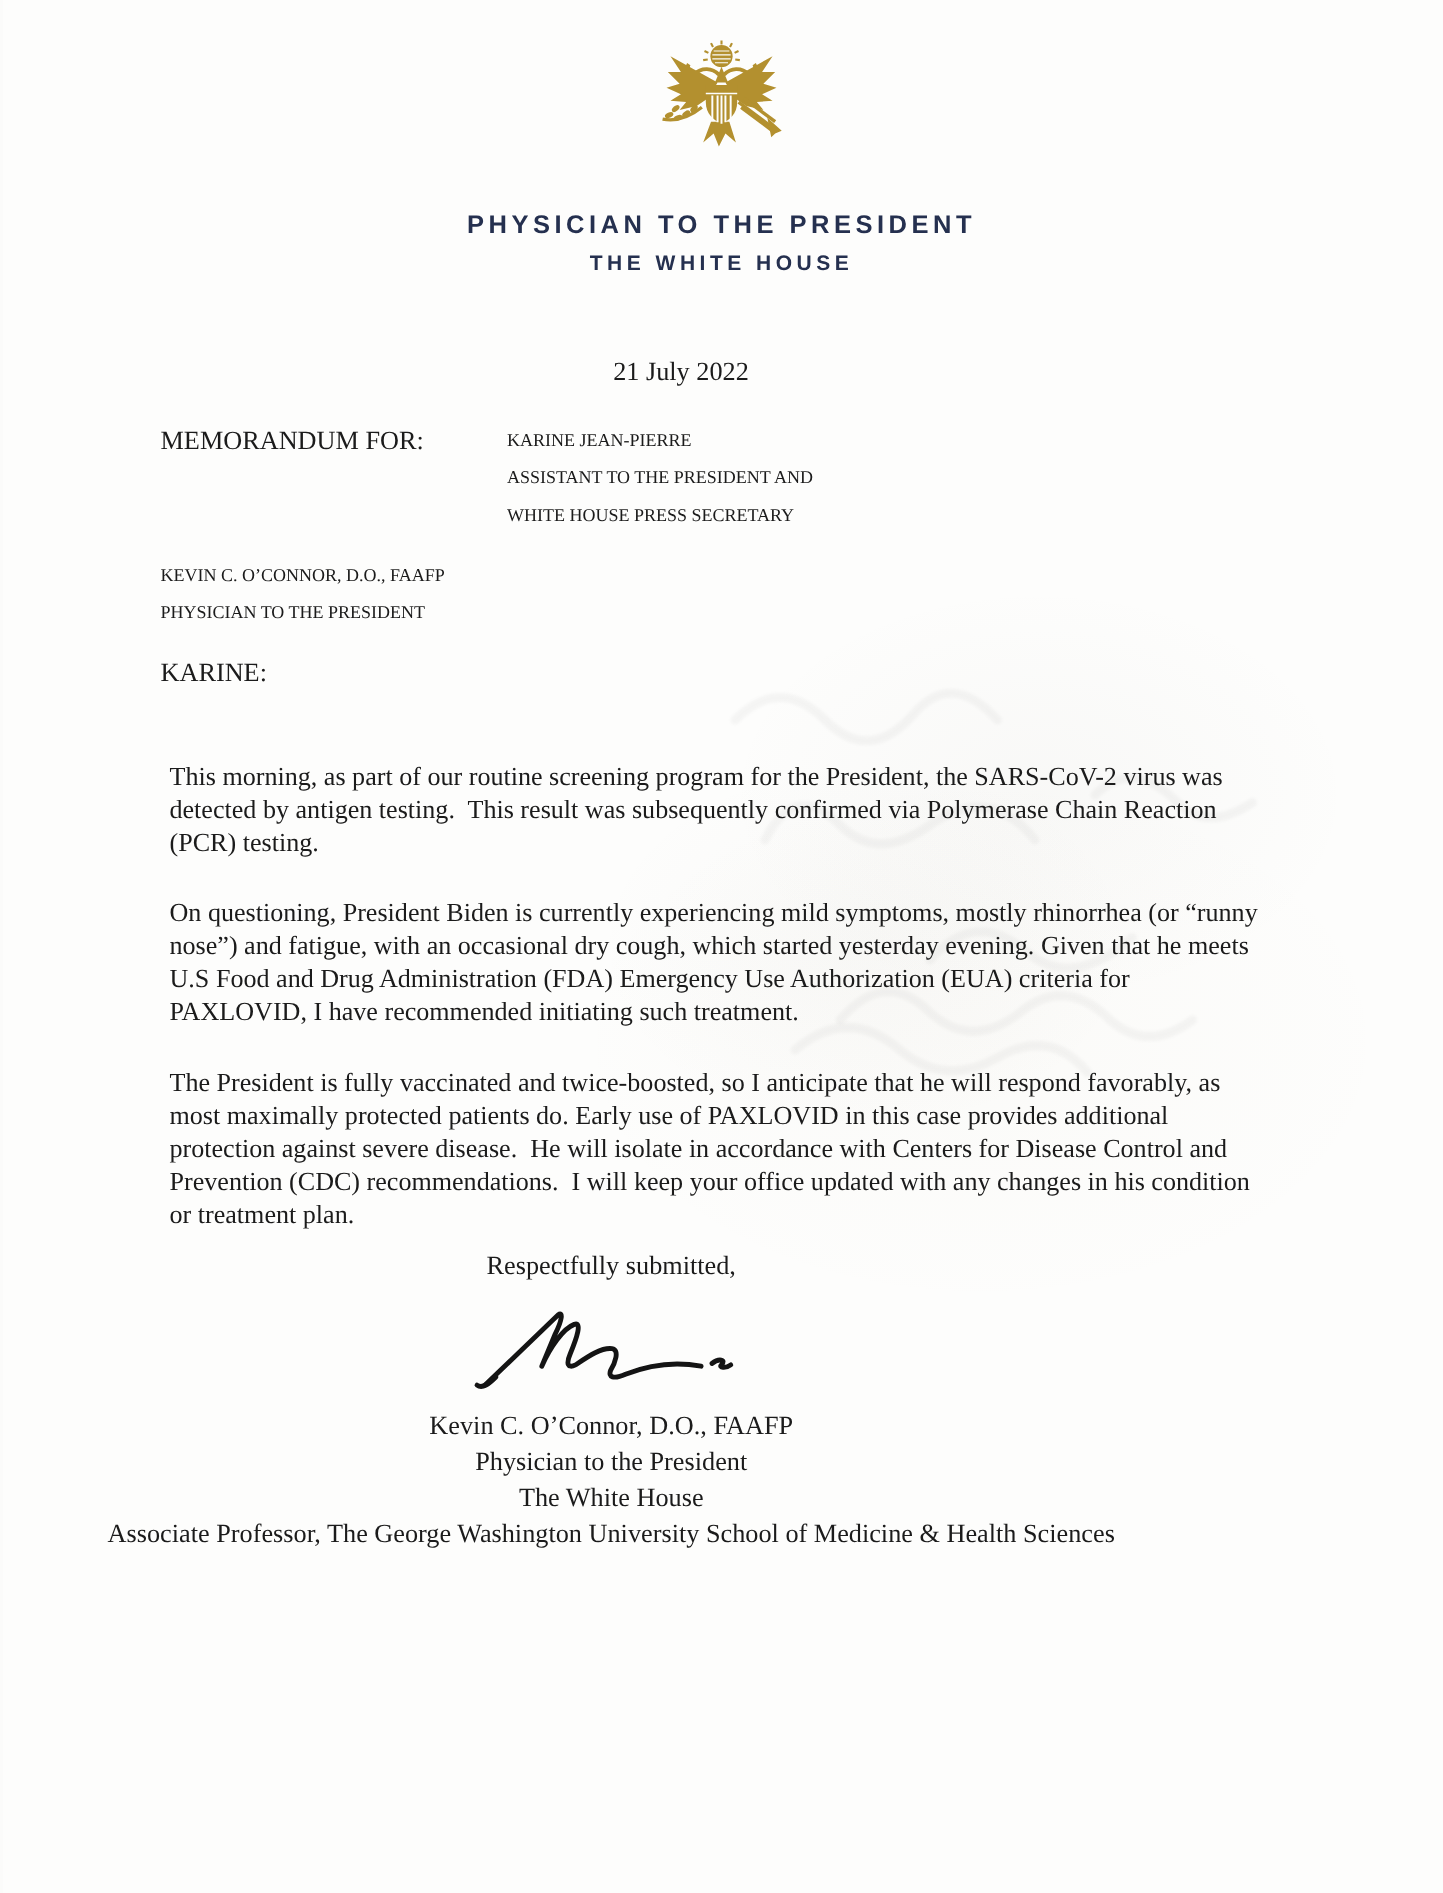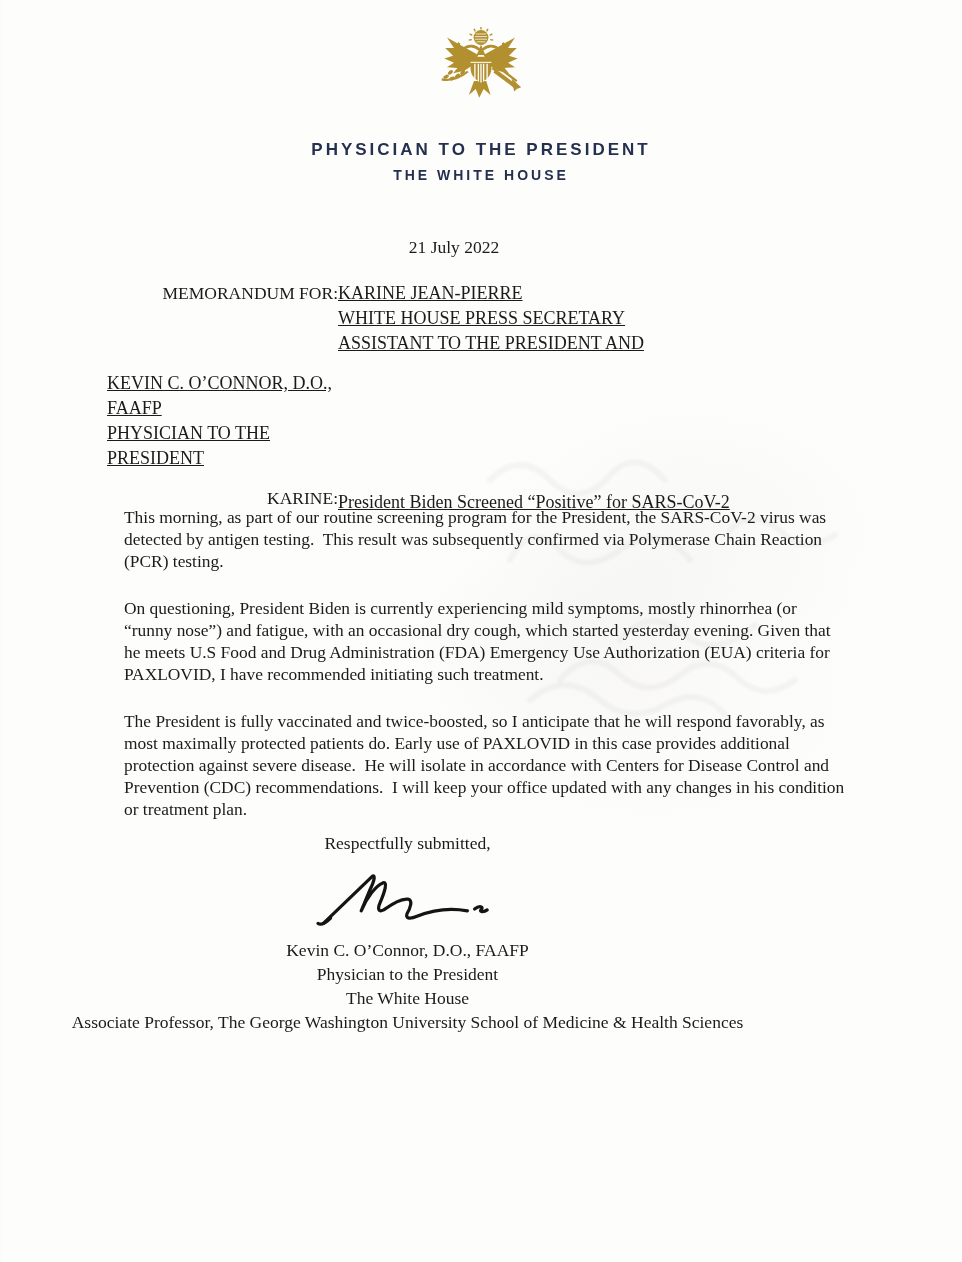--- a/index.html
+++ b/index.html
@@ -31,27 +31,27 @@
   .lh-sub{
     margin-top:7px;
     font-family:"Liberation Sans",sans-serif;
     font-size:14px;font-weight:700;letter-spacing:3px;color:#25304f;
   }
 
   .date{position:absolute;top:237px;left:0;width:908px;text-align:center;font-size:17.5px;}
 
   .memo-block{position:absolute;top:281px;left:107px;width:740px;}
   .memo-field{display:grid;grid-template-columns:231px 1fr;margin-bottom:15px;}
-  .memo-field .label{font-size:17.5px;line-height:25px;text-align:right;}
-  .memo-field .value{font-size:18px;line-height:25px;text-decoration:underline;}
+  .memo-field .label{font-size:17.5px;line-height:25px;}
+  .memo-field .value{font-size:12px;line-height:25px;}
   .memo-field.subject .value{padding-top:4px;}
 
   .body-text{position:absolute;top:506px;left:108px;width:740px;}
   .body-text p{
-    margin:0 0 25px 16px;font-size:17.4px;line-height:22px;white-space:pre-wrap;
+    margin:0 0 25px 5px;font-size:17.4px;line-height:22px;white-space:pre-wrap;
   }
 
   .closing{position:absolute;top:833px;left:0;width:815px;text-align:center;}
   .salutation{font-size:17.5px;}
   .signature{display:block;margin:10px auto 0 auto;}
   .sig-block{margin-top:2px;font-size:17.5px;line-height:24px;}
 </style>
 </head>
 <body>
 
@@ -133,35 +133,32 @@
     <div class="lh-sub">THE WHITE HOUSE</div>
   </div>
 
   <div class="date">21 July 2022</div>
 
   <div class="memo-block">
     <div class="memo-field">
       <div class="label">MEMORANDUM FOR:</div>
       <div class="value">
         <div>KARINE JEAN-PIERRE</div>
+        <div>ASSISTANT TO THE PRESIDENT AND</div>
         <div>WHITE HOUSE PRESS SECRETARY</div>
-        <div>ASSISTANT TO THE PRESIDENT AND</div>
       </div>
     </div>
     <div class="memo-field">
       <div class="value">
         <div>KEVIN C. O’CONNOR, D.O., FAAFP</div>
         <div>PHYSICIAN TO THE PRESIDENT</div>
       </div>
     </div>
     <div class="memo-field subject">
       <div class="label">KARINE:</div>
-      <div class="value">
-        <div>President Biden Screened “Positive” for SARS-CoV-2</div>
-      </div>
     </div>
   </div>
 
   <div class="body-text">
     <p>This morning, as part of our routine screening program for the President, the SARS-CoV-2 virus was detected by antigen testing.  This result was subsequently confirmed via Polymerase Chain Reaction (PCR) testing.</p>
     <p>On questioning, President Biden is currently experiencing mild symptoms, mostly rhinorrhea (or “runny nose”) and fatigue, with an occasional dry cough, which started yesterday evening. Given that he meets U.S Food and Drug Administration (FDA) Emergency Use Authorization (EUA) criteria for PAXLOVID, I have recommended initiating such treatment.</p>
     <p>The President is fully vaccinated and twice-boosted, so I anticipate that he will respond favorably, as most maximally protected patients do. Early use of PAXLOVID in this case provides additional protection against severe disease.  He will isolate in accordance with Centers for Disease Control and Prevention (CDC) recommendations.  I will keep your office updated with any changes in his condition or treatment plan.</p>
   </div>
 
   <div class="closing">

